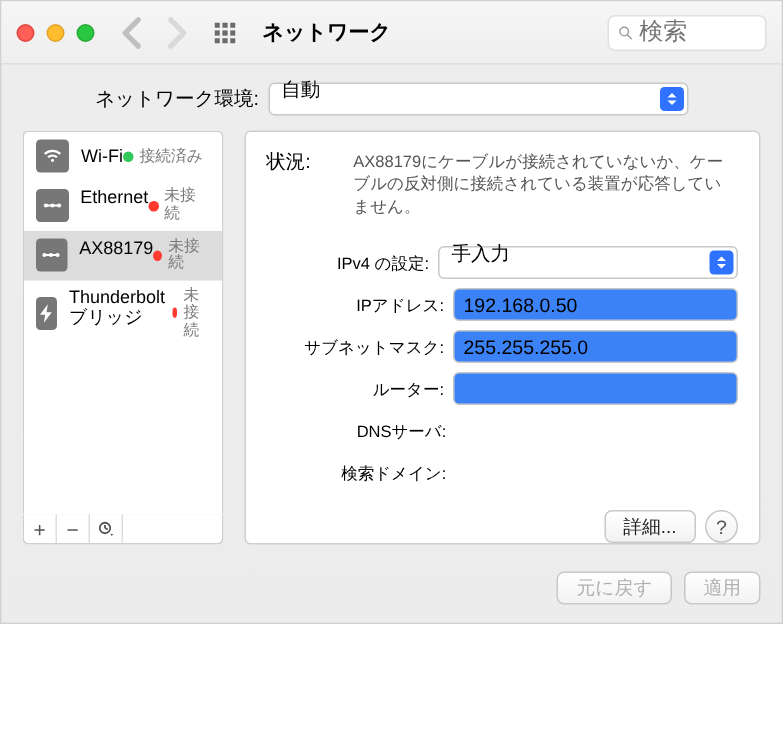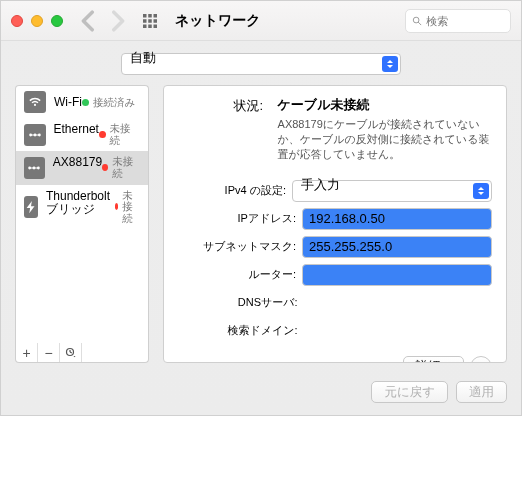--- a/index.html
+++ b/index.html
@@ -51,21 +51,21 @@
     display:flex; align-items:center;
     border: 1px solid #e0e0e0;
     border-radius: 5px;
     background:#fff;
     height: 24px; width: 106px;
     padding: 0 6px;
     color:#9a9a9a;
   }
   .search svg { width:12px; height:12px; margin-right:4px; fill:#9a9a9a;}
   .search input {
-    border:none; outline:none; font-size:11px; width:100%; background:transparent;
+    border:none; outline:none; font-size:16px; width:100%; background:transparent;
     color:#c2410c;
   }
 
   
   .location-row {
     display:flex; align-items:center; justify-content:center;
     padding: 12px 0 10px 0;
     gap:6px;
   }
   .label-right {
@@ -161,23 +161,22 @@
   .detail {
     flex:1 1 auto;
     border:1px solid #cfcfcf;
     border-radius:4px;
     background:#fff;
     padding: 10px 14px 10px 14px;
     overflow:hidden;
     display:flex; flex-direction:column;
   }
   .status-head {
-    margin-left: 56px;
     display:flex;
-    gap:10px;
+    gap:24px;
     align-items:flex-start;
   }
   .status-head .klabel { width: auto; min-width: 34px; margin-top:1px;}
   .status-body { flex:1; }
   .status-main { font-weight:600; font-size:13px; }
   .status-sub { font-size:11px; color:#555; margin-top:3px; line-height:1.35; }
   .form {
     margin-top:18px;
   }
   .form-row {
@@ -274,20 +273,21 @@
     <div class="search">
       <svg viewBox="0 0 16 16">
           <circle cx="6.5" cy="6.5" r="4.5" stroke="#9a9a9a" stroke-width="1.5" fill="none"></circle>
           <line x1="10" y1="10" x2="14" y2="14" stroke="#9a9a9a" stroke-width="1.5" stroke-linecap="round"></line>
         </svg>
       <input type="text" placeholder="検索" style="">
     </div>
   </div>
 
   <div class="location-row">
+    <div class="label-right">ネットワーク環境:</div>
     <div class="popup large">
       <span>自動</span>
       <div class="popup-stepper">
         <div class="arr-up"></div>
           <div class="arr-down"></div>
       </div>
     </div>
   </div>
 
   <div class="main">
@@ -368,21 +368,20 @@
               <path d="M8.5 9 l2 0 l-1 1.3 z" fill="#555"></path>
             </svg>
         </div>
       </div>
     </div>
 
     <div class="detail">
       <div class="status-head">
         <div class="klabel">状況:</div>
         <div class="status-body">
-          <div class="status-main">ケーブル未接続</div>
           <div class="status-sub">AX88179にケーブルが接続されていないか、ケーブルの反対側に接続されている装置が応答していません。</div>
         </div>
       </div>
 
       <div class="form">
         <div class="form-row">
           <div class="klabel">IPv4 の設定:</div>
           <div class="popup med" style="flex:1 1 auto;">
             <span>手入力</span>
             <div class="popup-stepper">

